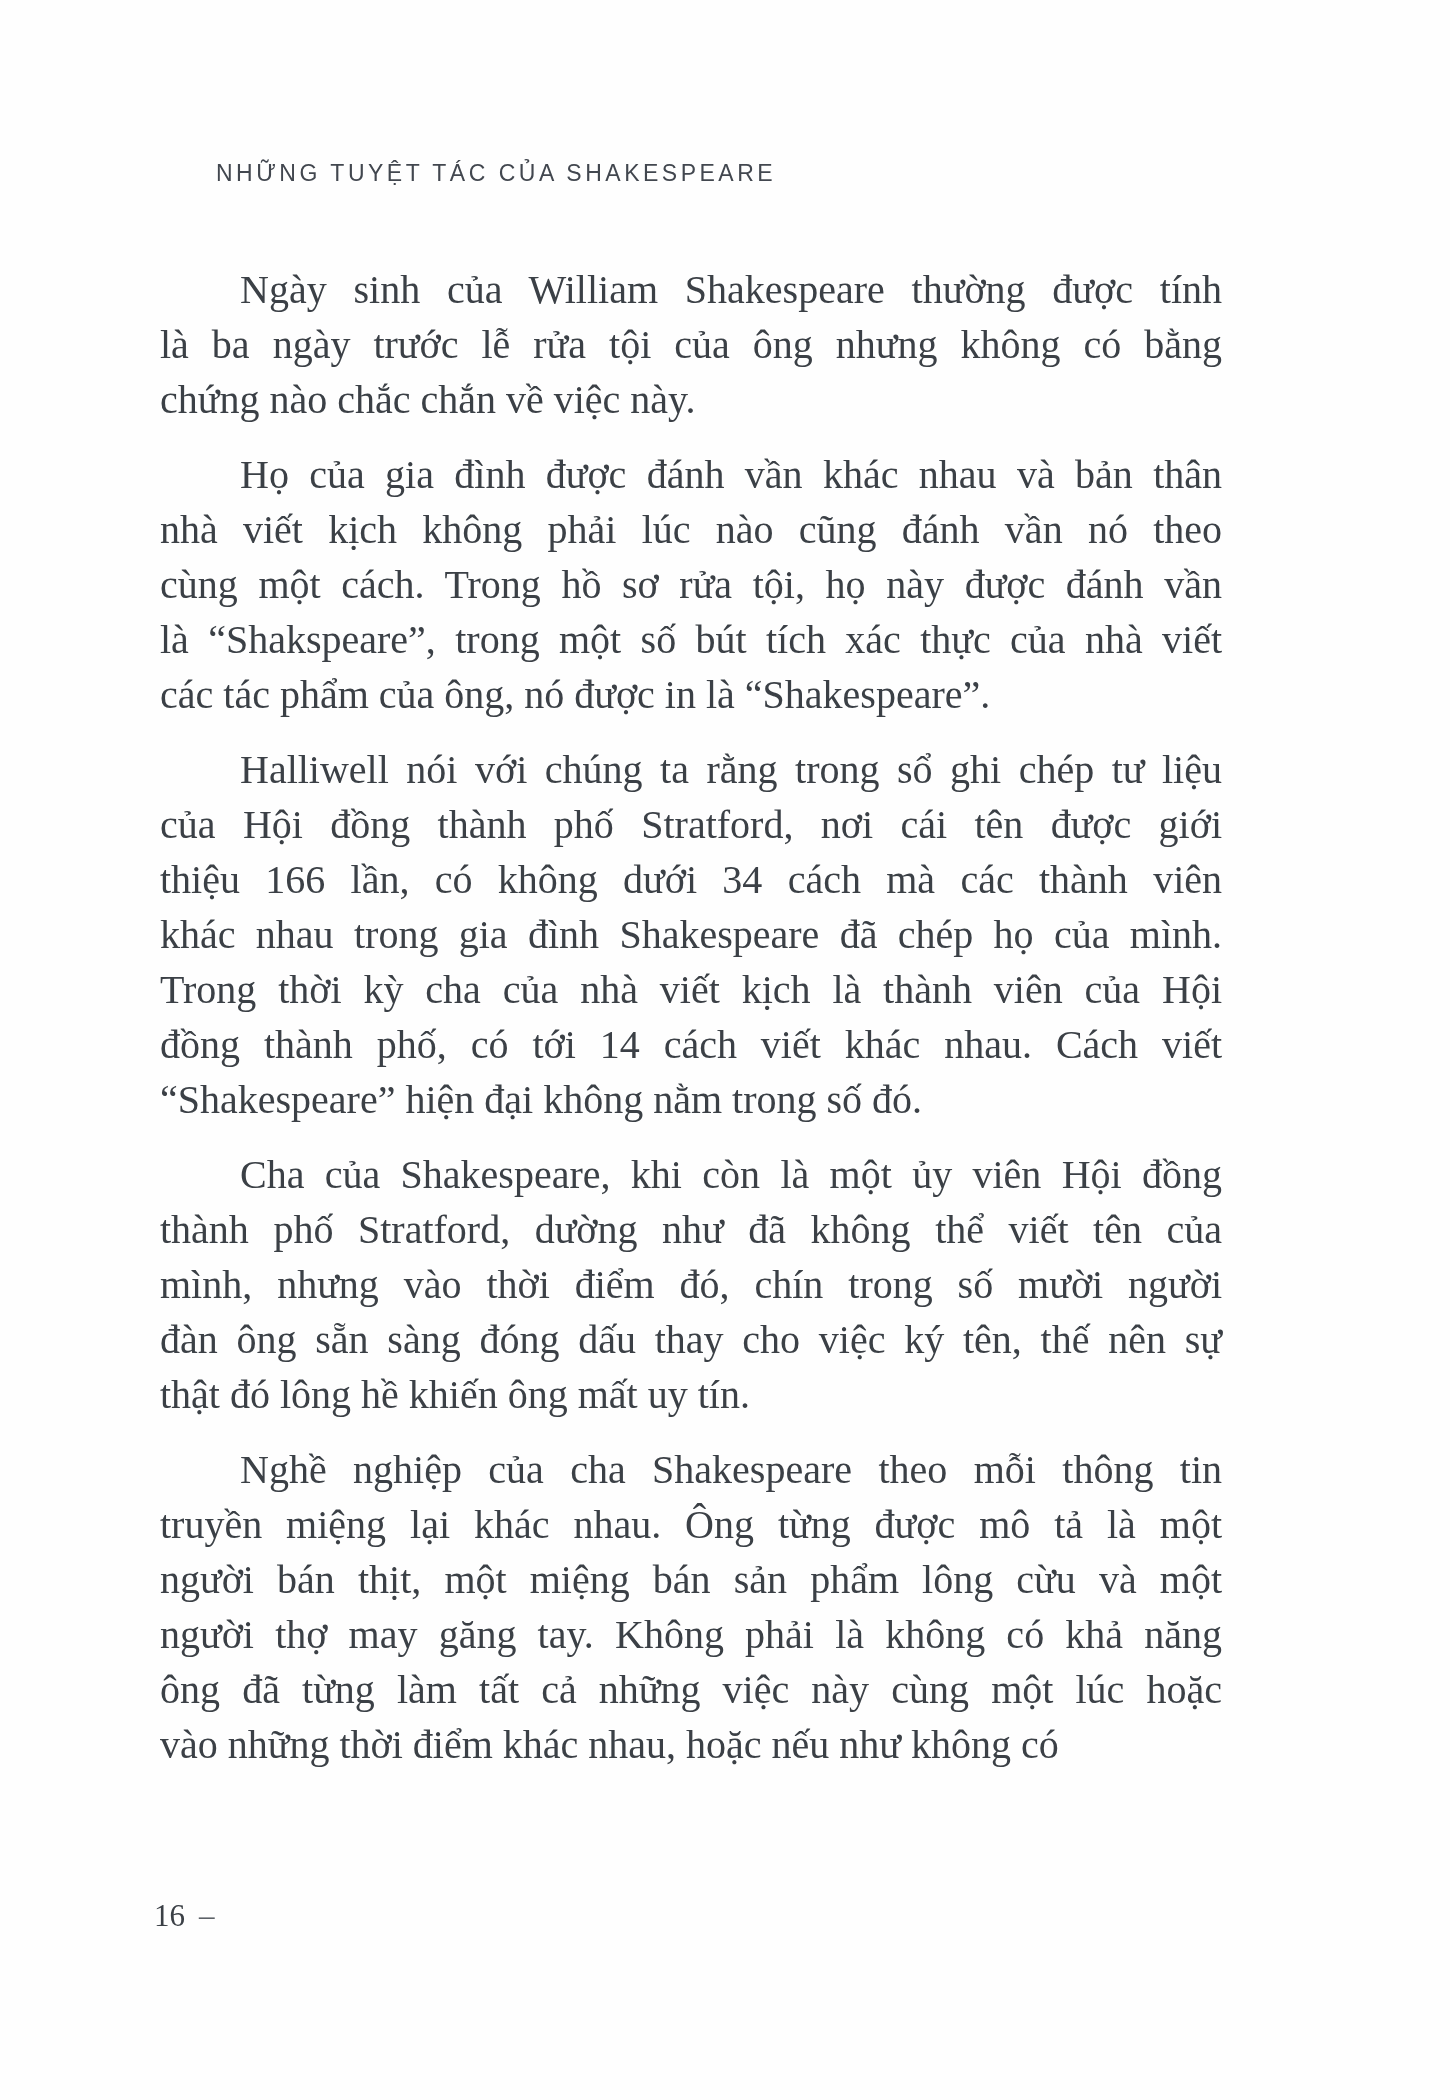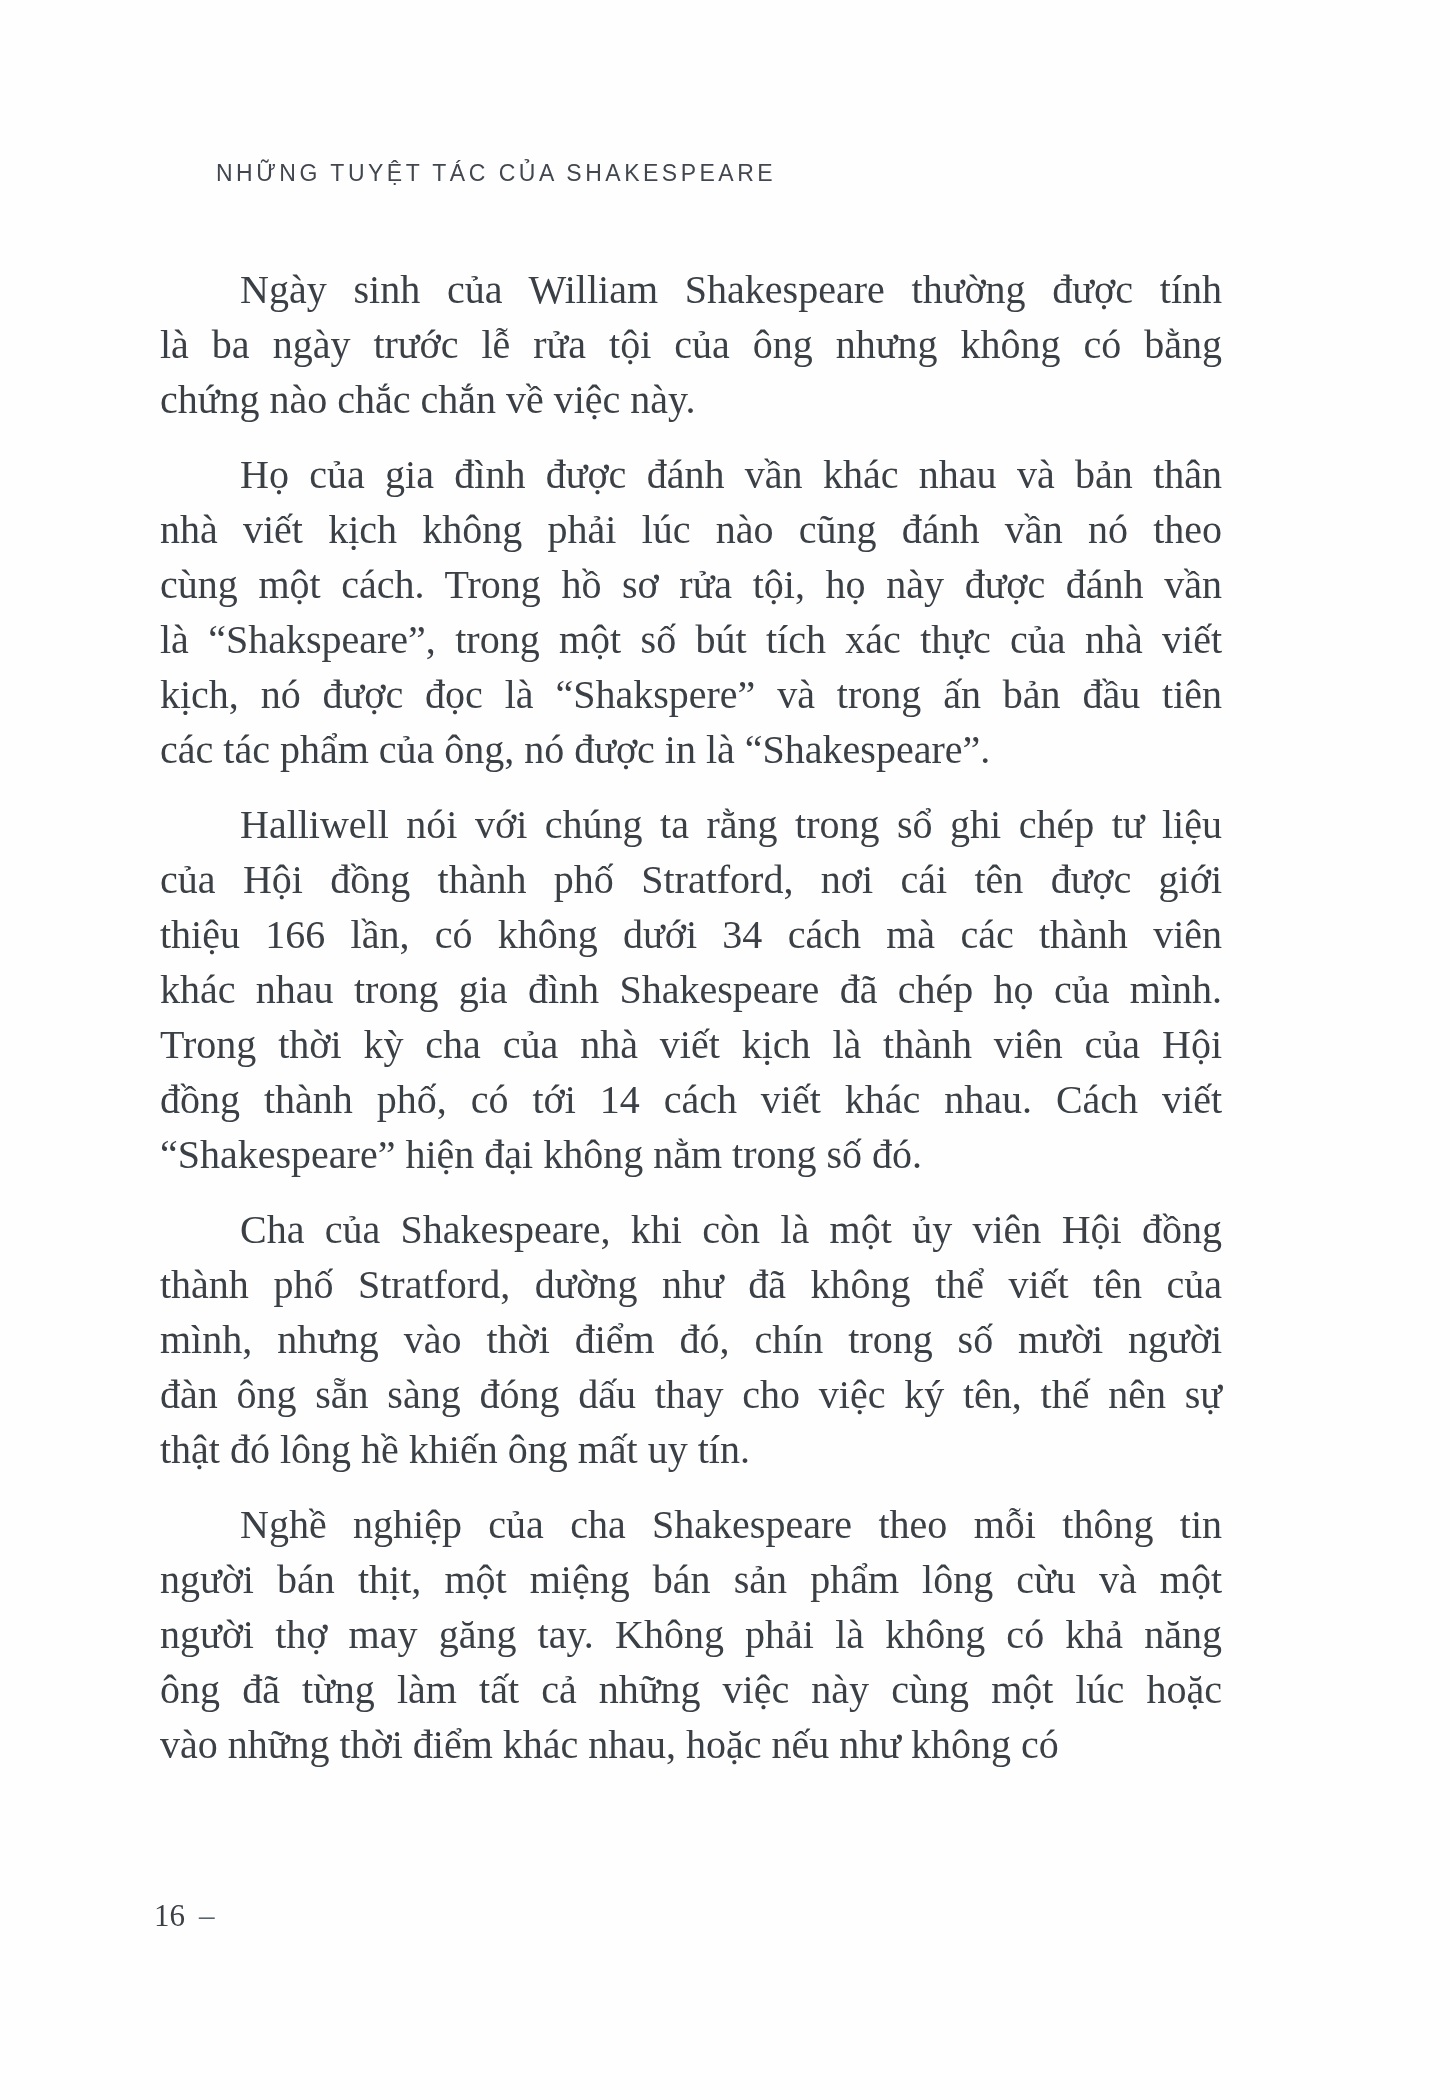--- a/index.html
+++ b/index.html
@@ -69,41 +69,41 @@
       <div class="para">
         <div class="line first">Ngày sinh của William Shakespeare thường được tính</div>
         <div class="line">là ba ngày trước lễ rửa tội của ông nhưng không có bằng</div>
         <div class="line last">chứng nào chắc chắn về việc này.</div>
       </div>
       <div class="para">
         <div class="line first">Họ của gia đình được đánh vần khác nhau và bản thân</div>
         <div class="line">nhà viết kịch không phải lúc nào cũng đánh vần nó theo</div>
         <div class="line">cùng một cách. Trong hồ sơ rửa tội, họ này được đánh vần</div>
         <div class="line">là “Shakspeare”, trong một số bút tích xác thực của nhà viết</div>
-        <div class="line">kịch, nó được đọc là “Shakspere” và trong ấn bản đầu tiên</div>
         <div class="line last">các tác phẩm của ông, nó được in là “Shakespeare”.</div>
       </div>
       <div class="para">
         <div class="line first">Halliwell nói với chúng ta rằng trong sổ ghi chép tư liệu</div>
         <div class="line">của Hội đồng thành phố Stratford, nơi cái tên được giới</div>
         <div class="line">thiệu 166 lần, có không dưới 34 cách mà các thành viên</div>
         <div class="line">khác nhau trong gia đình Shakespeare đã chép họ của mình.</div>
         <div class="line">Trong thời kỳ cha của nhà viết kịch là thành viên của Hội</div>
         <div class="line">đồng thành phố, có tới 14 cách viết khác nhau. Cách viết</div>
         <div class="line last">“Shakespeare” hiện đại không nằm trong số đó.</div>
       </div>
       <div class="para">
         <div class="line first">Cha của Shakespeare, khi còn là một ủy viên Hội đồng</div>
         <div class="line">thành phố Stratford, dường như đã không thể viết tên của</div>
         <div class="line">mình, nhưng vào thời điểm đó, chín trong số mười người</div>
         <div class="line">đàn ông sẵn sàng đóng dấu thay cho việc ký tên, thế nên sự</div>
         <div class="line last">thật đó lông hề khiến ông mất uy tín.</div>
       </div>
       <div class="para">
         <div class="line first">Nghề nghiệp của cha Shakespeare theo mỗi thông tin</div>
+        <div class="line">truyền miệng lại khác nhau. Ông từng được mô tả là một</div>
         <div class="line">người bán thịt, một miệng bán sản phẩm lông cừu và một</div>
         <div class="line">người thợ may găng tay. Không phải là không có khả năng</div>
         <div class="line">ông đã từng làm tất cả những việc này cùng một lúc hoặc</div>
         <div class="line last">vào những thời điểm khác nhau, hoặc nếu như không có</div>
       </div>
     </div>
 
   <div class="folio">
     <span>16</span><span class="dash">–</span>
   </div>

